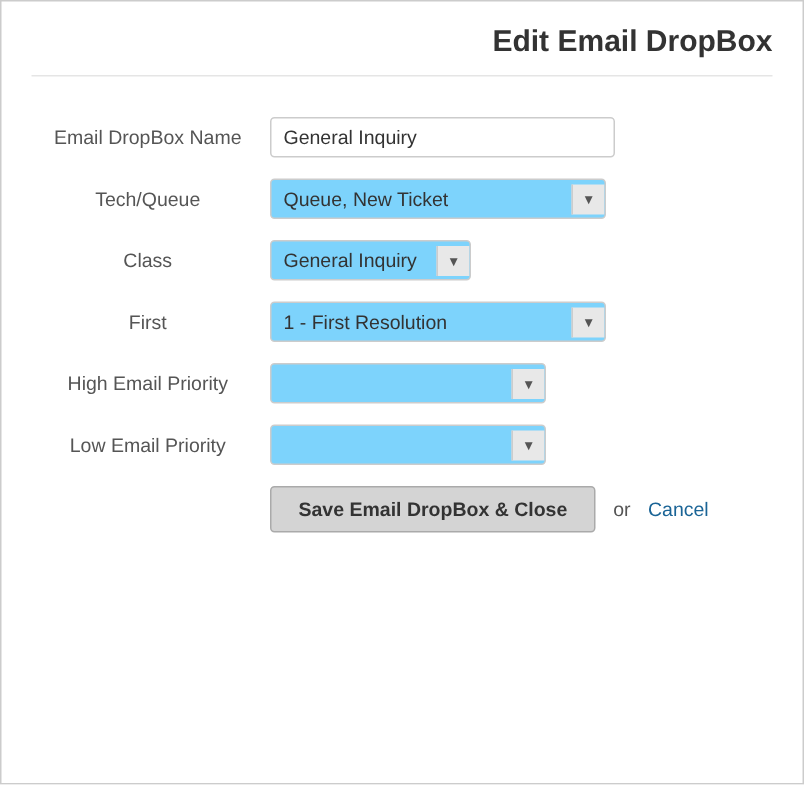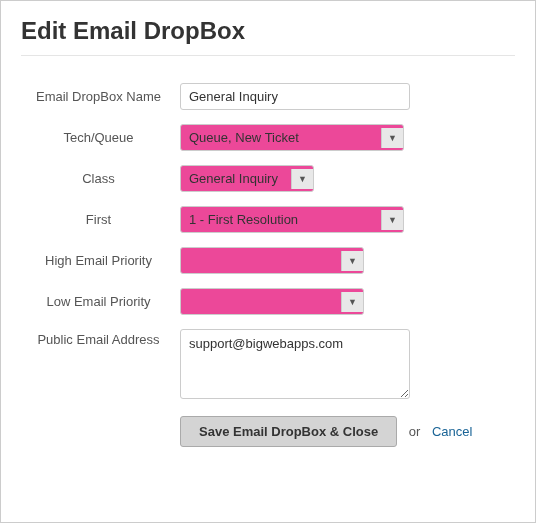--- a/index.html
+++ b/index.html
@@ -23,26 +23,27 @@
       font-size: 11px;
       color: #555;
       margin-bottom: 8px;
     }
     .breadcrumb a {
       color: #1a6496;
       text-decoration: none;
     }
     .breadcrumb span { color: #555; }
     .page-title {
-      font-size: 24px;
+      font-size: 20px;
       font-weight: bold;
       color: #333;
       margin-bottom: 20px;
       border-bottom: 1px solid #e5e5e5;
       padding-bottom: 10px;
+      text-align: right;
     }
     .form-table {
       width: 100%;
       border-collapse: collapse;
     }
     .form-table tr td {
       padding: 7px 4px;
       vertical-align: middle;
     }
     .label-cell {
@@ -63,21 +64,21 @@
       border-radius: 3px;
       width: 230px;
       color: #333;
       background: #fff;
     }
     .select-wrapper {
       display: inline-flex;
       align-items: center;
       border: 1px solid #ccc;
       border-radius: 3px;
-      background: #ec4899;
+      background: #7dd3fc;
       overflow: hidden;
     }
     .select-wrapper select {
       border: none;
       outline: none;
       background: transparent;
       font-size: 13px;
       color: #333;
       padding: 5px 8px;
       appearance: none;
@@ -227,26 +228,20 @@
             <select class="select-priority">
               <option value=""></option>
             </select>
             <div class="dropdown-btn">
               <span class="dropdown-arrow">▼</span>
             </div>
           </div>
         </td>
       </tr>
 
-      <tr>
-        <td class="label-cell" style="vertical-align: top; padding-top: 10px;">Public Email Address</td>
-        <td class="input-cell">
-          <textarea style="">support@bigwebapps.com</textarea>
-        </td>
-      </tr>
 
       <tr class="actions-row">
         <td class="label-cell"></td>
         <td class="input-cell">
           <button class="btn-save">Save Email DropBox &amp; Close</button>
           <span class="or-text">or</span>
           <a href="#" class="cancel-link">Cancel</a>
         </td>
       </tr>
     </tbody>

